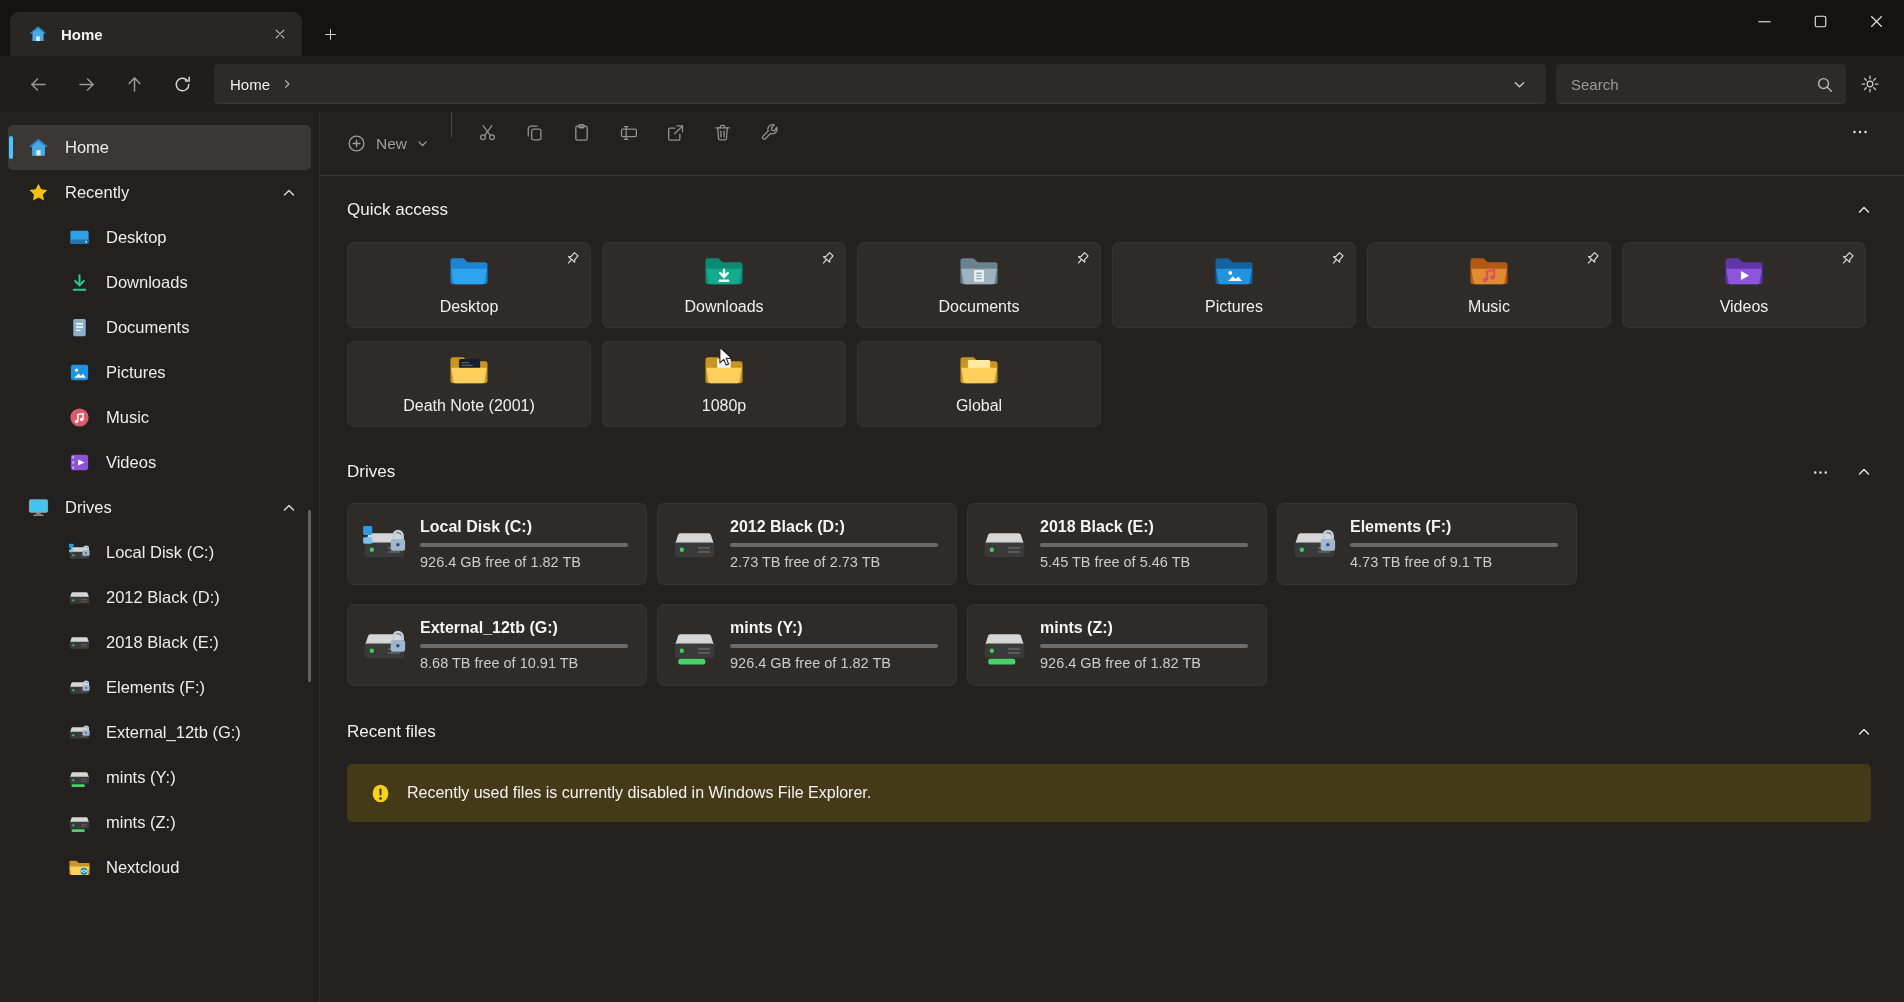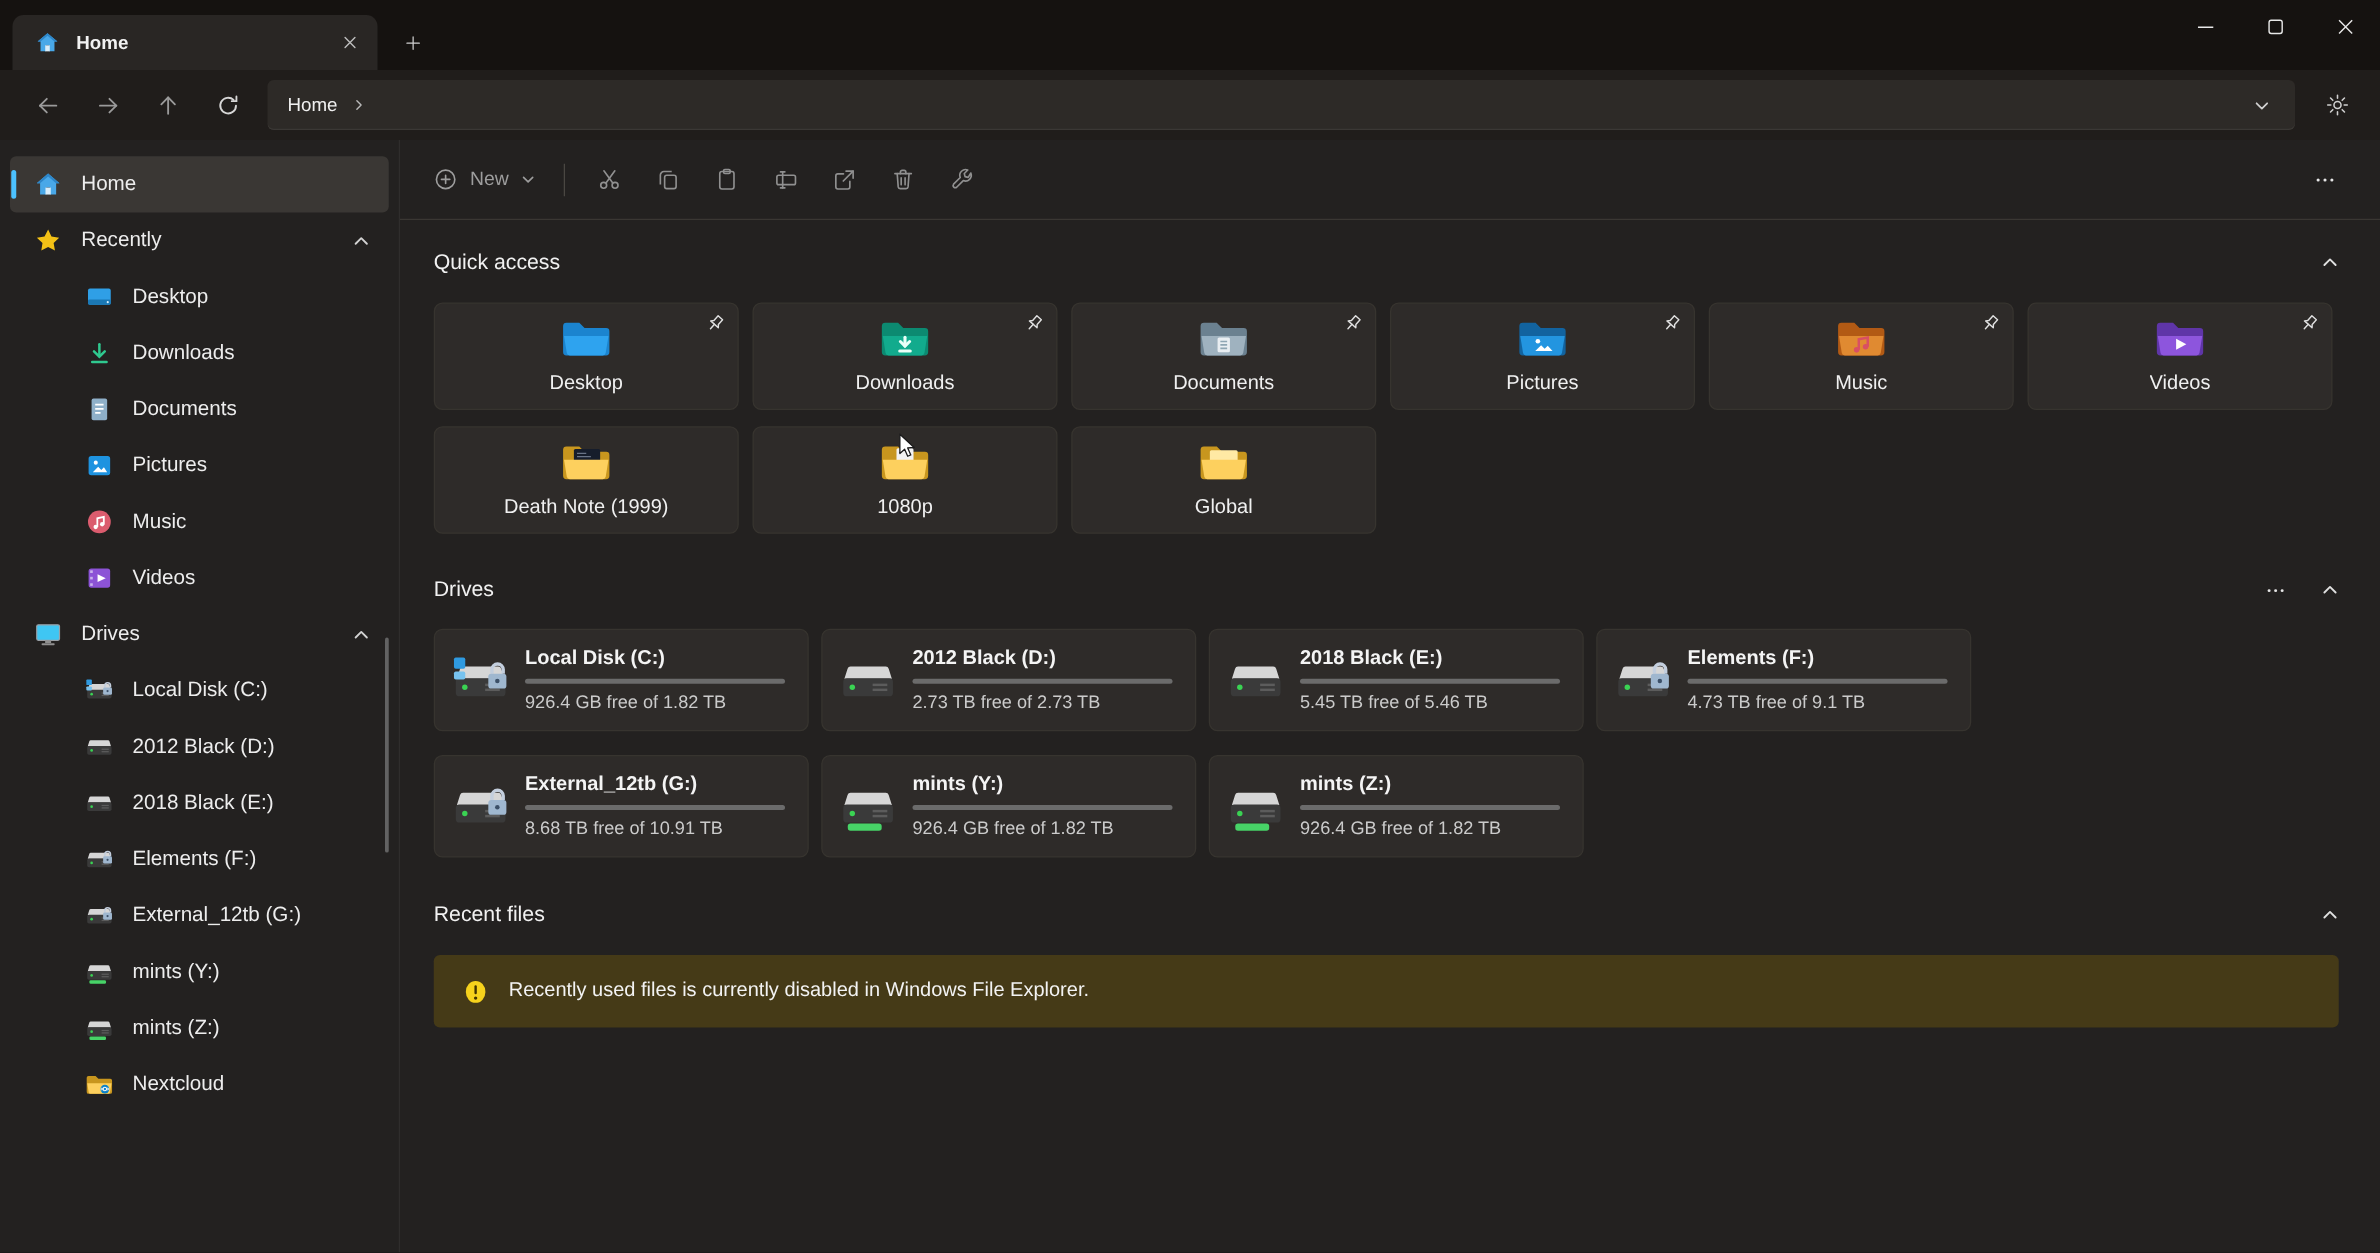--- a/index.html
+++ b/index.html
@@ -49,21 +49,21 @@
   .sb-accent{position:absolute;left:1px;top:11px;width:3.5px;height:23px;border-radius:2px;background:#4cc2ff;}
   .sb-icon{width:23px;height:23px;flex:0 0 23px;display:flex;align-items:center;}
   .sb-icon svg{width:100%;height:100%;}
   .sb-label{font-size:16.5px;color:#ededed;white-space:nowrap;flex:1;}
   .sb-chev{width:16px;height:16px;margin-right:14px;color:#d2d2d2;flex:0 0 16px;}
   .sb-chev svg{width:16px;height:16px;display:block;}
   .sb-scroll{position:absolute;right:8px;top:398px;width:3px;height:172px;border-radius:2px;background:#626262;}
 
   
   .main{flex:1;display:flex;flex-direction:column;min-width:0;}
-  .toolbar{height:64px;display:flex;align-items:center;padding:0 24px 0 22px;border-bottom:1px solid #3a3733;flex:0 0 64px;}
+  .toolbar{height:64px;display:flex;padding:0 24px 0 22px;border-bottom:1px solid #3a3733;flex:0 0 64px;}
   .tb-new{display:flex;align-items:center;gap:9px;color:#9d9d9d;font-size:15.5px;padding:6px 4px;border-radius:5px;}
   .tb-new .ic{width:21px;height:21px;display:flex;}
   .tb-new .ic svg{width:100%;height:100%;}
   .tb-new .chev svg{width:13px;height:13px;}
   .tb-sep{width:1px;height:26px;background:#4a4742;margin:0 12px 0 18px;}
   .tb-btn{width:47px;height:40px;display:flex;align-items:center;justify-content:center;border-radius:5px;}
   .tb-btn svg{width:21px;height:21px;}
   .tb-more{margin-left:auto;width:40px;height:40px;display:flex;align-items:center;justify-content:center;border-radius:5px;}
   .tb-more svg{width:20px;height:20px;}
 
@@ -208,20 +208,29 @@
             </svg>
           </span>
       </div>
       <span class="addr-chev">
           <svg viewBox="0 0 16 16" xmlns="http://www.w3.org/2000/svg">
             <path d="M3.5 6 8 10.5 12.5 6" fill="none" stroke="currentColor" stroke-width="1.5" stroke-linecap="round" stroke-linejoin="round"></path>
           </svg>
         </span>
     </div>
 
+    <div class="searchbox">
+      <input placeholder="Search" style="">
+      <span class="search-icon"><svg viewBox="0 0 20 20" xmlns="http://www.w3.org/2000/svg">
+            <g fill="none" stroke="#b8b8b8" stroke-width="1.5">
+              <circle cx="9" cy="9" r="5.2"></circle>
+              <path d="M13 13l4.2 4.2" stroke-linecap="round"></path>
+            </g>
+          </svg></span>
+    </div>
     <div class="gear-btn">
         <span style="display:flex;">
           <svg viewBox="0 0 24 24" xmlns="http://www.w3.org/2000/svg">
             <g fill="none" stroke="#cfcfcf" stroke-width="1.5" stroke-linecap="round">
               <circle cx="12" cy="12" r="3.4"></circle>
               <path d="M12 2.6v3M12 18.4v3M2.6 12h3M18.4 12h3M5.3 5.3l2.2 2.2M16.5 16.5l2.2 2.2M18.7 5.3l-2.2 2.2M7.5 16.5l-2.2 2.2"></path>
             </g>
           </svg>
         </span>
       </div>
@@ -660,21 +669,21 @@
                 </svg></span>
               <span class="qa-label">Videos</span>
             </div>
             <div class="qa-card">
               <span class="qa-icon"><svg viewBox="0 0 34 28" xmlns="http://www.w3.org/2000/svg">
                   <path d="M2 6.2q0-2.2 2.2-2.2h8.3l3.4 3.4h14q2.1 0 2.1 2.1V23q0 2.2-2.2 2.2H4.2Q2 25.2 2 23z" fill="#c8961e"></path>
                   <rect x="9" y="5.6" width="17" height="12.5" rx="1" fill="#161d2b"></rect>
                   <path d="M11 8.5h6M11 10.6h9" stroke="#6a7486" stroke-width="0.9"></path>
                   <path d="M2.6 12.6h28.8L29.6 23.6q-.3 1.6-1.9 1.6H6.3q-1.6 0-1.9-1.6z" fill="#fdd05e"></path>
                 </svg></span>
-              <span class="qa-label">Death Note (1999)</span>
+              <span class="qa-label">Death Note (2001)</span>
             </div>
             <div class="qa-card">
               <span class="qa-icon"><svg viewBox="0 0 34 28" xmlns="http://www.w3.org/2000/svg">
                   <path d="M2 6.2q0-2.2 2.2-2.2h8.3l3.4 3.4h14q2.1 0 2.1 2.1V23q0 2.2-2.2 2.2H4.2Q2 25.2 2 23z" fill="#c8961e"></path>
                   <rect x="11.5" y="5.2" width="11" height="13.5" rx="1" fill="#f2f2f2"></rect>
                   <path d="M2.6 12.6h28.8L29.6 23.6q-.3 1.6-1.9 1.6H6.3q-1.6 0-1.9-1.6z" fill="#fdd05e"></path>
                 </svg></span>
               <span class="qa-label">1080p</span>
             </div>
             <div class="qa-card">

